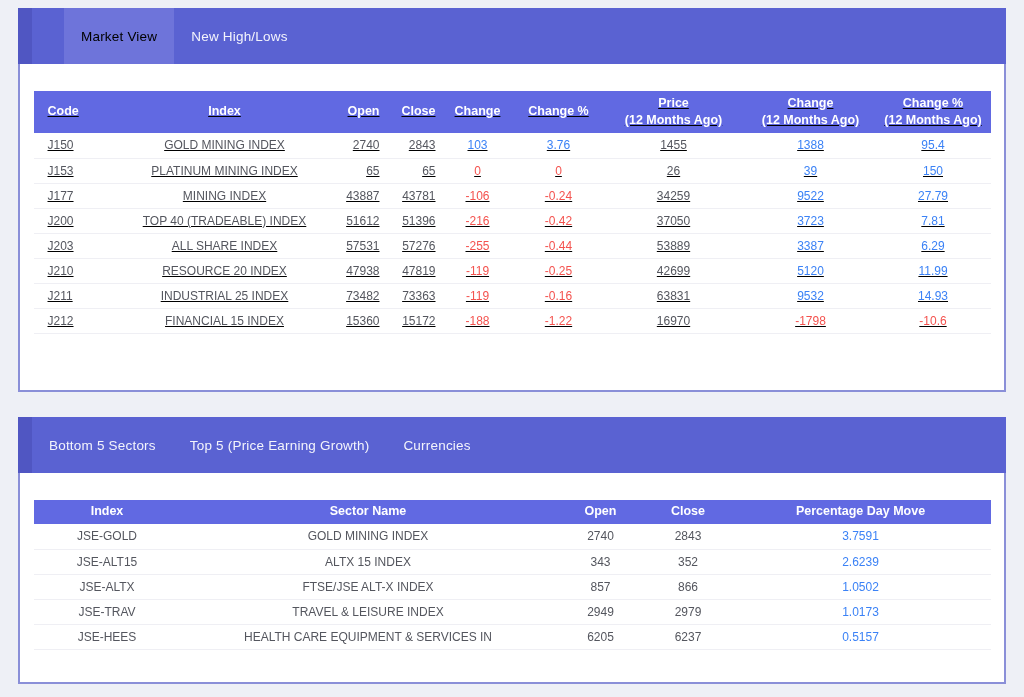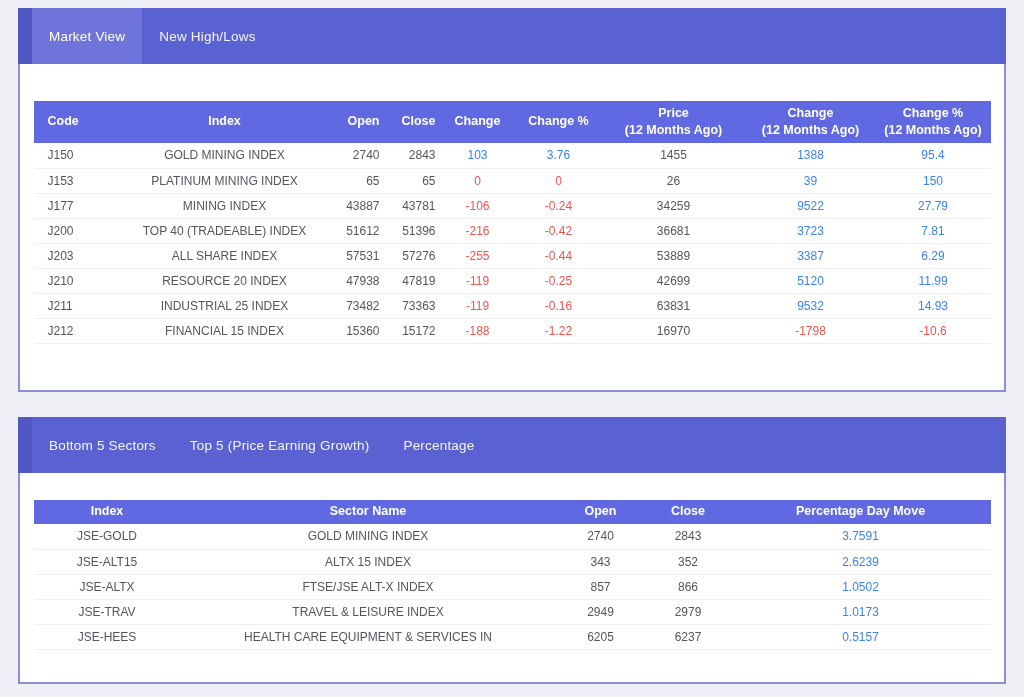--- a/index.html
+++ b/index.html
@@ -24,28 +24,28 @@
   .tab-lead { width:14px; background:#5056c2; }
   .tab {
     display:flex; align-items:center;
     padding:0 17px;
     color:rgba(255,255,255,0.93);
     font-size:13.5px;
     letter-spacing:0.2px;
     cursor:pointer;
     white-space:nowrap;
   }
-  .tab.active { background:#6e74da; color:#ffffff; }
+  .tab.active { background:#6e74da; color:#000000;margin-left:32px; }
 
   .panel-body {
     background:#ffffff;
     border:2px solid #8a8fd8;
     border-top:none;
   }
-  .panel-1 .panel-body { height:328px; padding-top:37px; }
+  .panel-1 .panel-body { height:328px; padding-top:27px;text-decoration:underline; }
   .panel-2 .panel-body { height:211px; padding-top:27px; }
 
   table.tbl {
     width:957px;
     margin:0 auto;
     border-collapse:collapse;
     table-layout:fixed;
   }
   .tbl th {
     background:#6169e2;
@@ -151,21 +151,21 @@
               <td class="green">9522</td>
               <td class="green">27.79</td>
             </tr>
             <tr>
               <td>J200</td>
               <td>TOP 40 (TRADEABLE) INDEX</td>
               <td>51612</td>
               <td>51396</td>
               <td class="red">-216</td>
               <td class="red">-0.42</td>
-              <td>36681</td>
+              <td>37050</td>
               <td class="green">3723</td>
               <td class="green">7.81</td>
             </tr>
             <tr>
               <td>J203</td>
               <td>ALL SHARE INDEX</td>
               <td>57531</td>
               <td>57276</td>
               <td class="red">-255</td>
               <td class="red">-0.44</td>
@@ -209,21 +209,21 @@
           </tbody>
         </table>
     </div>
   </section>
 
   <section class="panel panel-2">
     <nav class="tabbar">
         <div class="tab-lead"></div>
         <div class="tab">Bottom 5 Sectors</div>
         <div class="tab">Top 5 (Price Earning Growth)</div>
-        <div class="tab">Percentage</div>
+        <div class="tab">Currencies</div>
       </nav>
     <div class="panel-body">
       <table class="tbl tbl-2">
           <thead>
             <tr>
               <th>Index</th>
               <th>Sector Name</th>
               <th>Open</th>
               <th>Close</th>
               <th>Percentage Day Move</th>

